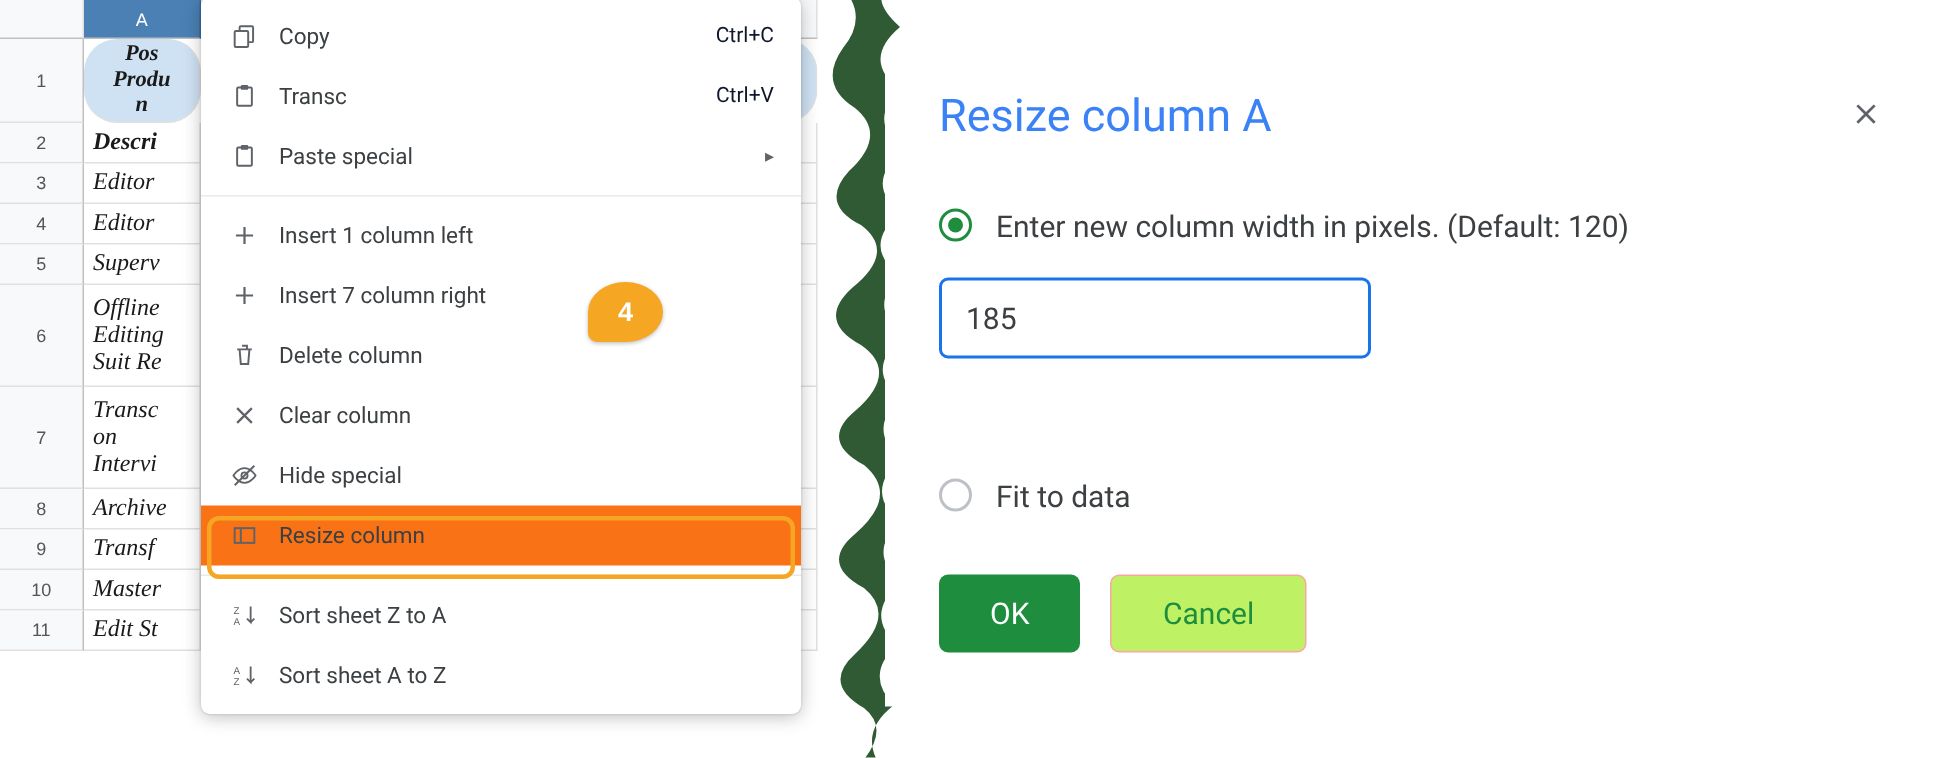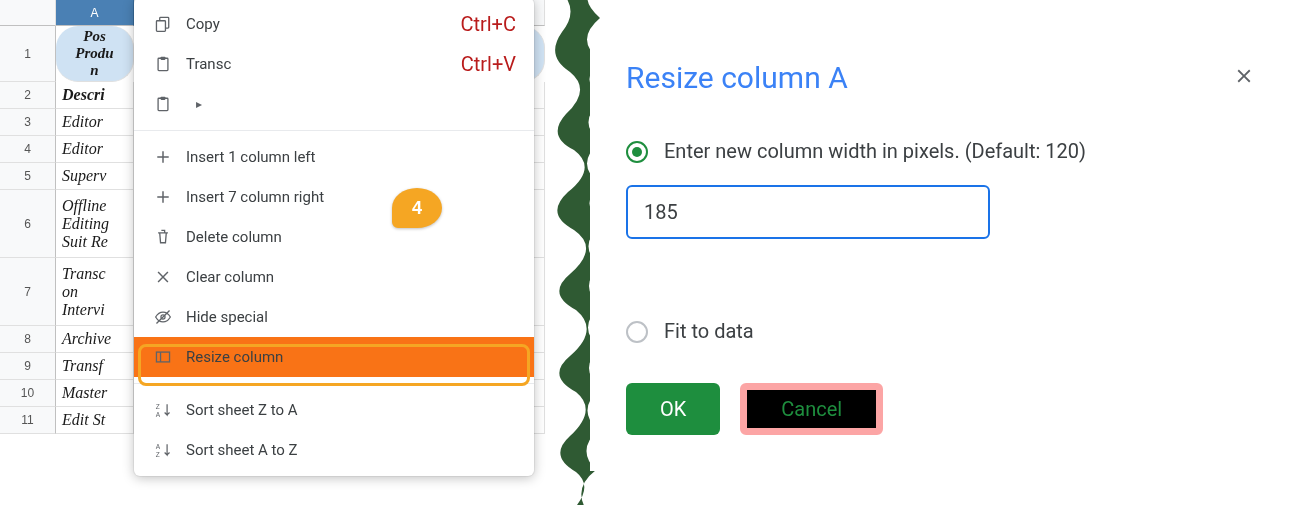--- a/index.html
+++ b/index.html
@@ -84,21 +84,21 @@
       cursor:pointer;
     }
     .menu-item.highlight { background:#f97316; }
     .menu-icon {
       width: 26px; flex:0 0 26px;
       display:flex; align-items:center; justify-content:center;
       color:#5f6368;
     }
     .menu-icon svg { width:18px; height:18px; }
     .menu-label { flex:1; padding-left:10px; }
-    .menu-shortcut { color:#b91c1c; font-size:20px; }
+    .menu-shortcut { color:#0f172a; font-size:14px; }
     .menu-arrow { color:#5f6368; font-size:12px; padding-left:20px;}
     .menu-sep { height:1px; background:#e8eaed; margin:6px 0; }
 
     .resize-outline {
       position:absolute; pointer-events:none;
       left: 138px; top: 344px;
       width: 392px; height: 42px;
       border: 3px solid #f5a623;
       border-radius: 8px;
     }
@@ -138,39 +138,39 @@
       font-weight: 400;
       margin-bottom: 38px;
     }
     .dialog-close {
       position:absolute; top: 30px; right: 30px;
       width:32px; height:32px;
       display:flex; align-items:center; justify-content:center;
       color:#5f6368; cursor:pointer;
     }
     .radio-row {
-      display:flex; align-items:flex-end;
+      display:flex; align-items:flex-start;
       gap: 16px;
       font-size: 20px;
       margin-bottom: 22px;
       margin-top: 44px;
     }
     .radio {
       width:22px; height:22px; border-radius:50%;
       border:2px solid #bdc1c6;
       display:flex; align-items:center; justify-content:center;
       flex:0 0 22px;
     }
     .radio.checked { border-color:#1e8e3e; }
     .radio.checked::after {
       content:''; width:10px; height:10px; border-radius:50%;
       background:#1e8e3e;
     }
     .width-input {
-      width: 364px; height: 54px;
+      width: 288px; height: 54px;
       border: 2px solid #1a73e8;
       border-radius: 6px;
       padding: 0 16px;
       font-size: 20px;
       color:#3c4043;
       outline:none;
       margin-left: 0px;
       margin-bottom: 36px;
       font-family: inherit;
     }
@@ -180,21 +180,21 @@
     }
     .btn {
       height: 52px; padding: 0 34px;
       border-radius: 6px;
       font-size: 20px;
       display:flex; align-items:center; justify-content:center;
       cursor:pointer;
       font-family: inherit;
     }
     .btn-primary { background:#1e8e3e; color:#fff; border:none; }
-    .btn-secondary { background:#000000; color:#1e8e3e; border:7px solid #fca5a5; }
+    .btn-secondary { background:#bef264; color:#1e8e3e; border:1px solid #fca5a5; }
   </style>
 </head>
 <body>
 
 <div class="sheet">
   <div class="colheads">
     <div class="corner"></div>
     <div class="colhead A">A</div>
     <div class="colhead B"></div>
   </div>
@@ -285,20 +285,21 @@
         <span class="menu-label">Transc</span>
         <span class="menu-shortcut">Ctrl+V</span>
       </div>
       <div class="menu-item">
         <span class="menu-icon">
           <svg viewBox="0 0 22 22">
             <rect x="5" y="4" width="12" height="15" rx="1" fill="none" stroke="#5f6368" stroke-width="1.6"></rect>
             <rect x="8" y="2" width="6" height="4" rx="1" fill="#5f6368"></rect>
           </svg>
         </span>
+        <span class="menu-label">Paste special</span>
         <span class="menu-arrow">▸</span>
       </div>
       <div class="menu-sep"></div>
       <div class="menu-item">
         <span class="menu-icon">
           <svg viewBox="0 0 22 22">
             <path d="M11 4v14M4 11h14" stroke="#5f6368" stroke-width="1.8"></path>
           </svg>
         </span>
         <span class="menu-label">Insert 1 column left</span>

